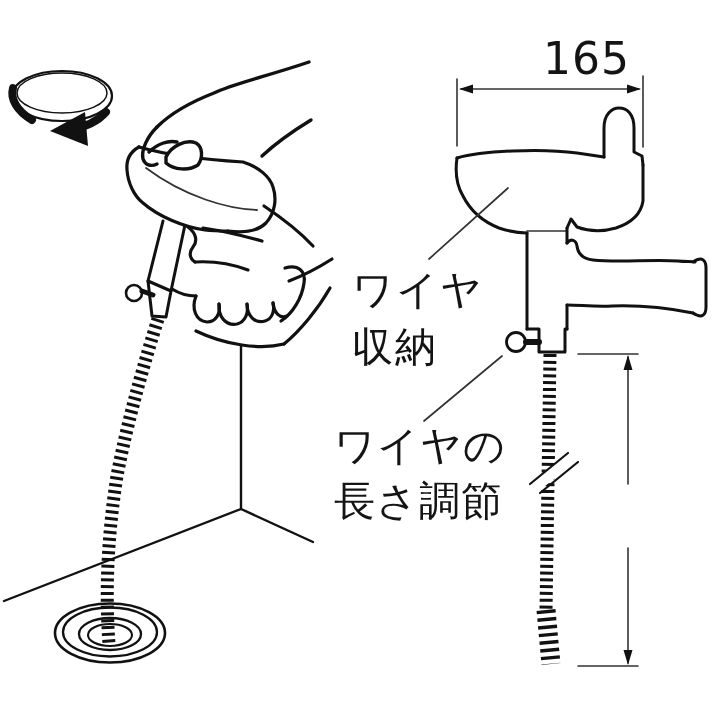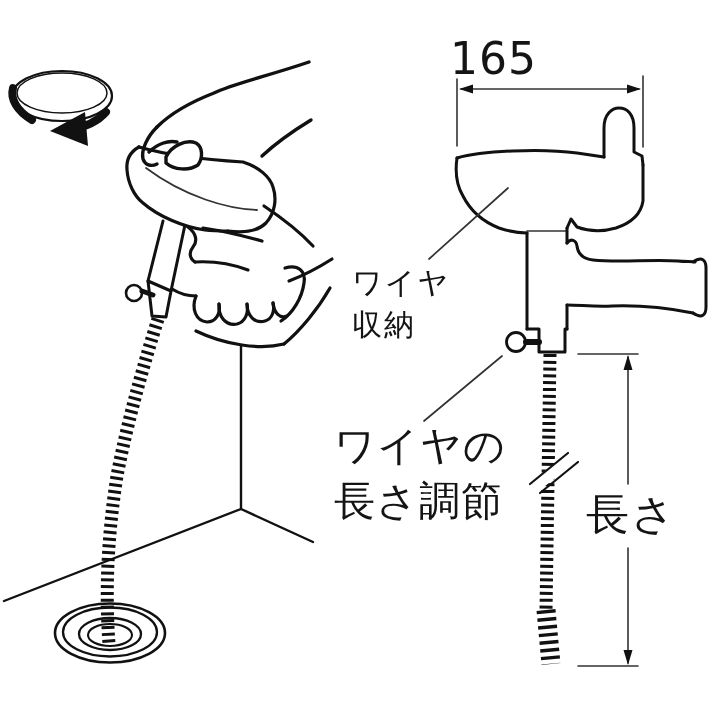--- a/index.html
+++ b/index.html
@@ -2,22 +2,22 @@
 <html><head>
 <meta charset="utf-8">
 <style>
   html,body{margin:0;padding:0;background:#fff;}
   .canvas{
     position:relative;width:713px;height:713px;background:#fff;overflow:hidden;
     font-family:"DejaVu Sans","Liberation Sans",sans-serif;color:#111;
   }
   svg.artwork{position:absolute;left:0;top:0;}
   .lbl{position:absolute;color:#141414;white-space:pre-line;}
-  .lbl-165{left:450px;top:33px;width:180px;text-align:left;font-size:44px;letter-spacing:1px;}
-  .lbl-storage{left:352px;top:262px;font-size:30px;line-height:1.4;letter-spacing:2px;}
+  .lbl-165{left:450px;top:33px;width:180px;text-align:right;font-size:44px;letter-spacing:1px;}
+  .lbl-storage{left:352px;top:262px;font-size:41px;line-height:1.4;letter-spacing:2px;}
   .lbl-adjust{left:334px;top:419px;font-size:41px;line-height:1.35;letter-spacing:1px;}
   .lbl-length{left:584px;top:486px;font-size:43px;background:#fff;padding:0 2px;letter-spacing:2px;}
 </style>
 </head>
 <body>
 
 <div class="canvas">
 
   <svg class="artwork" width="713" height="713" viewBox="0 0 713 713" fill="none" stroke="#111" stroke-linecap="round" stroke-linejoin="round">
 
@@ -131,14 +131,13 @@
       <path d="M429,259 L508,188"></path>
       <path d="M424,421 L502,356"></path>
     </g>
   </svg>
 
   <div class="lbl lbl-165">165</div>
   <div class="lbl lbl-storage">ワイヤ
 収納</div>
   <div class="lbl lbl-adjust">ワイヤの
 長さ調節</div>
-  <div class="lbl lbl-length">長さ</div>
 </div>
 
 </body></html>

